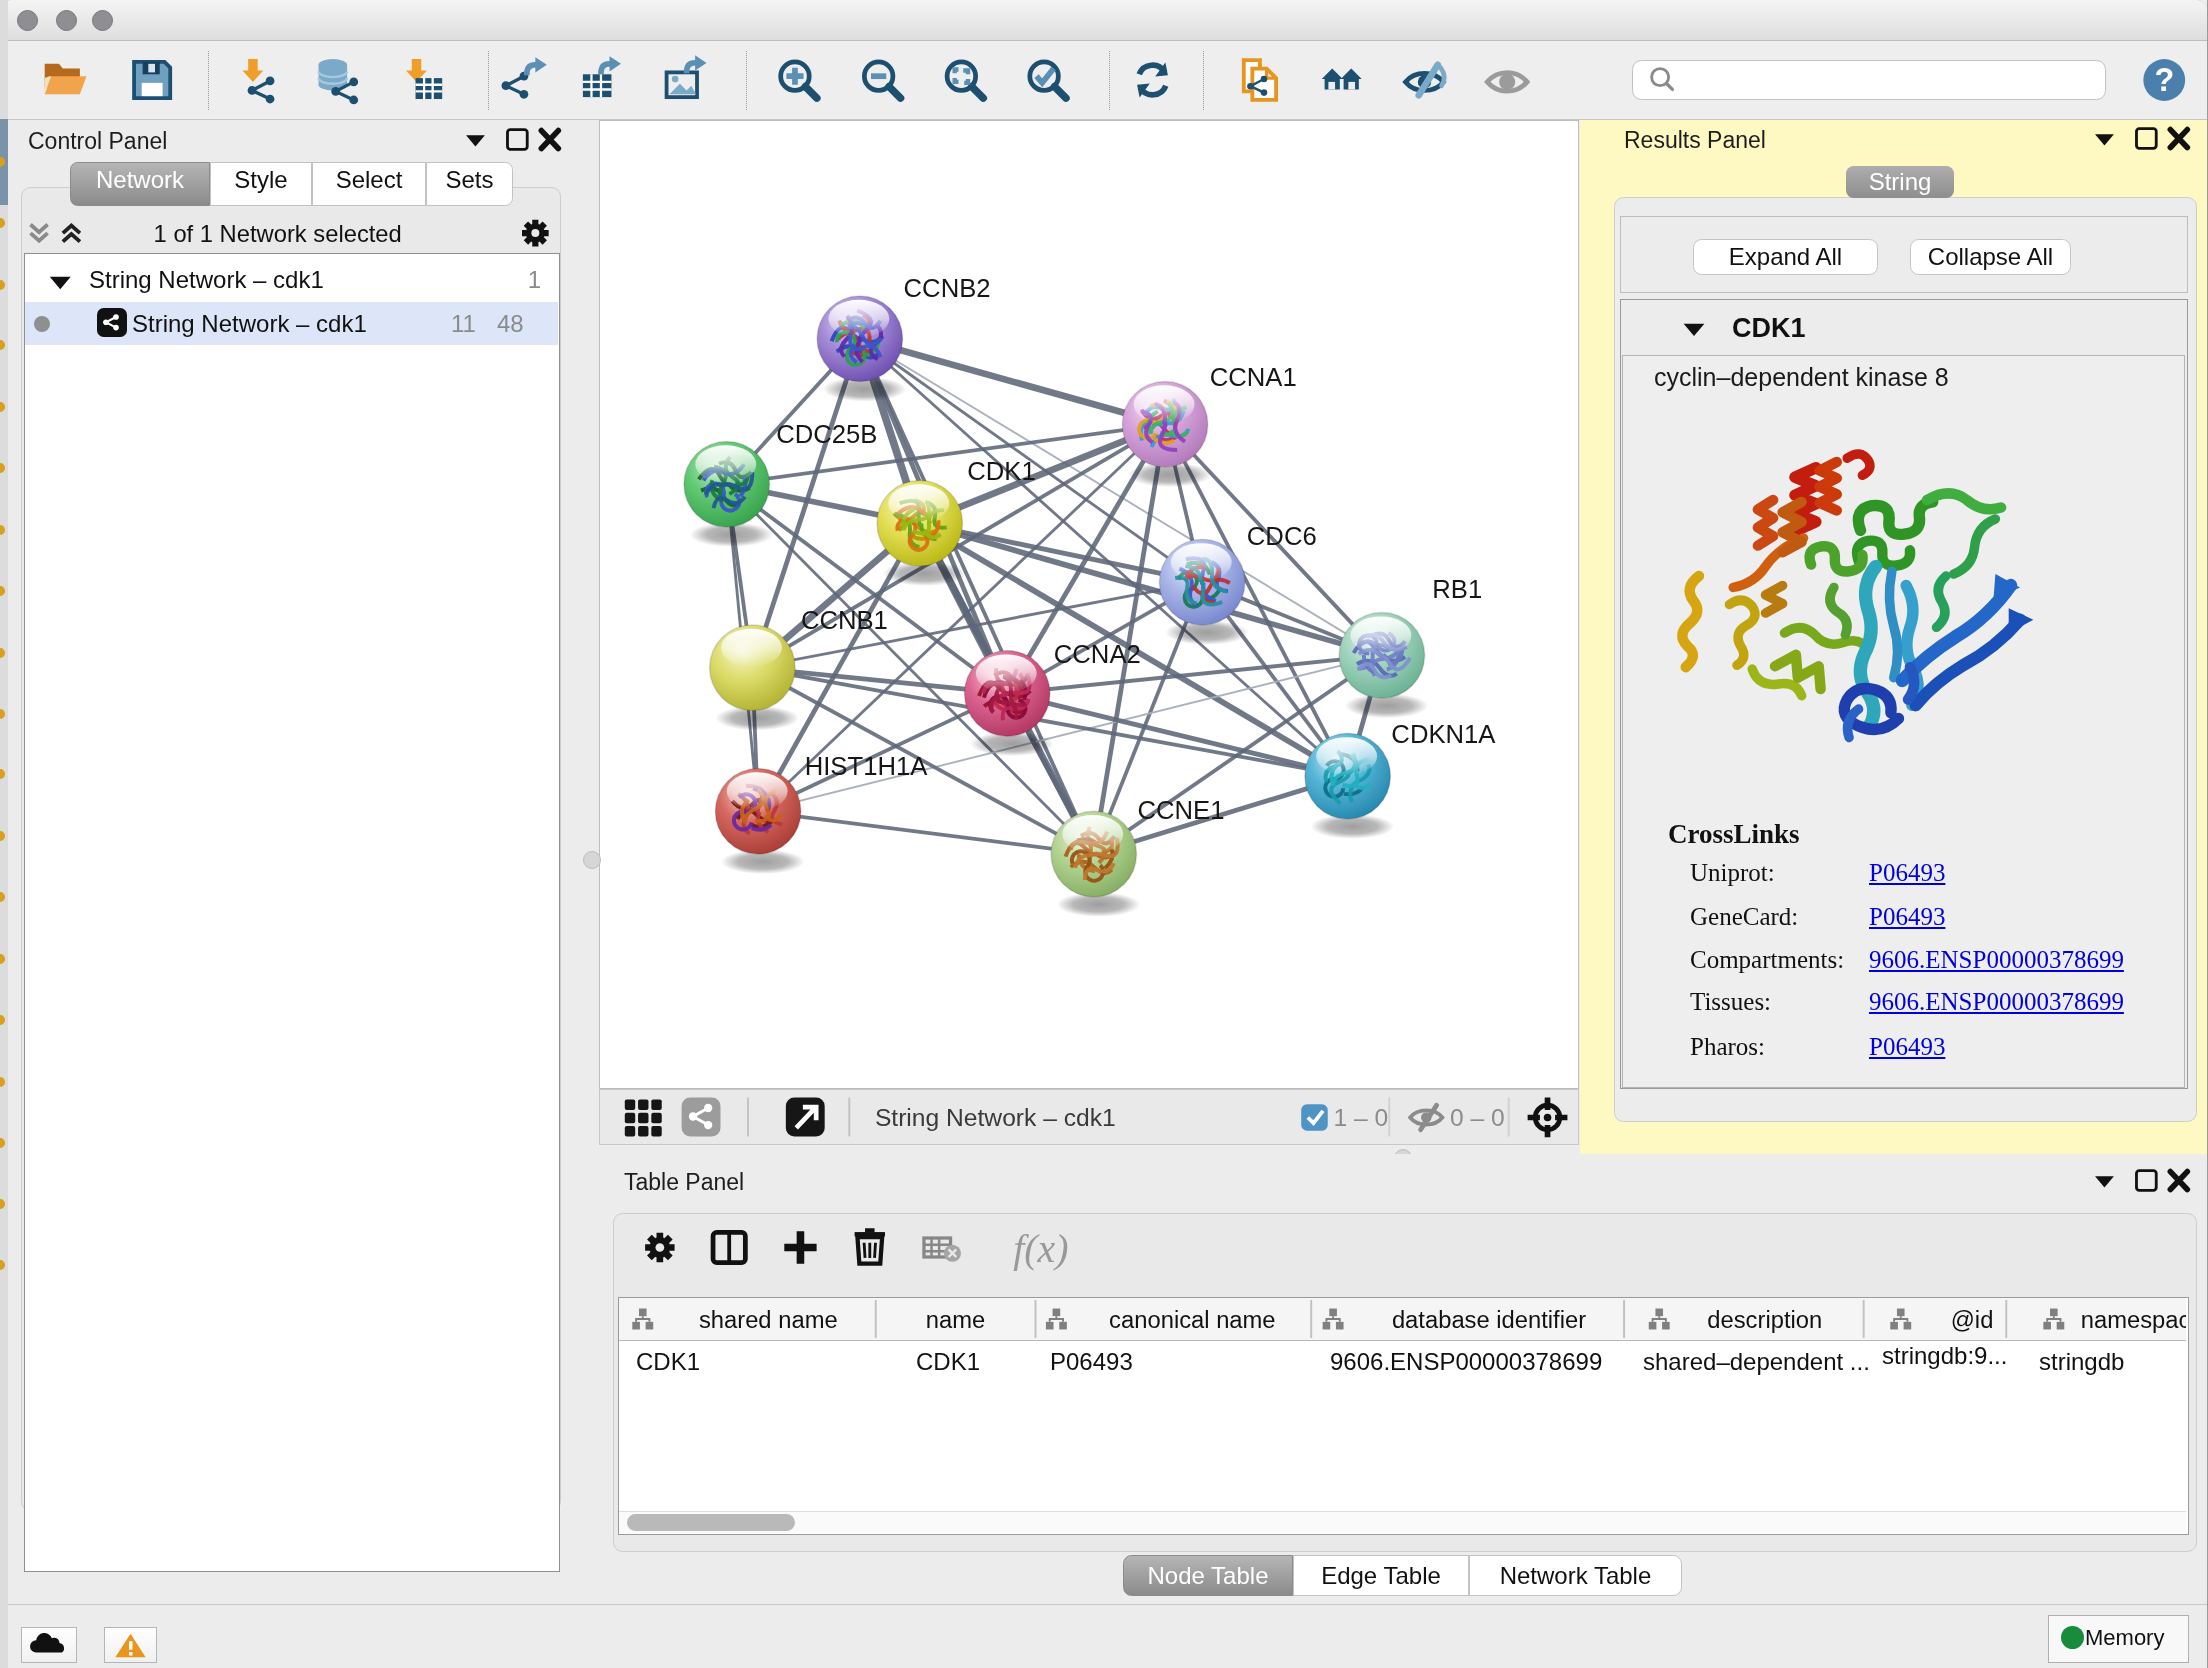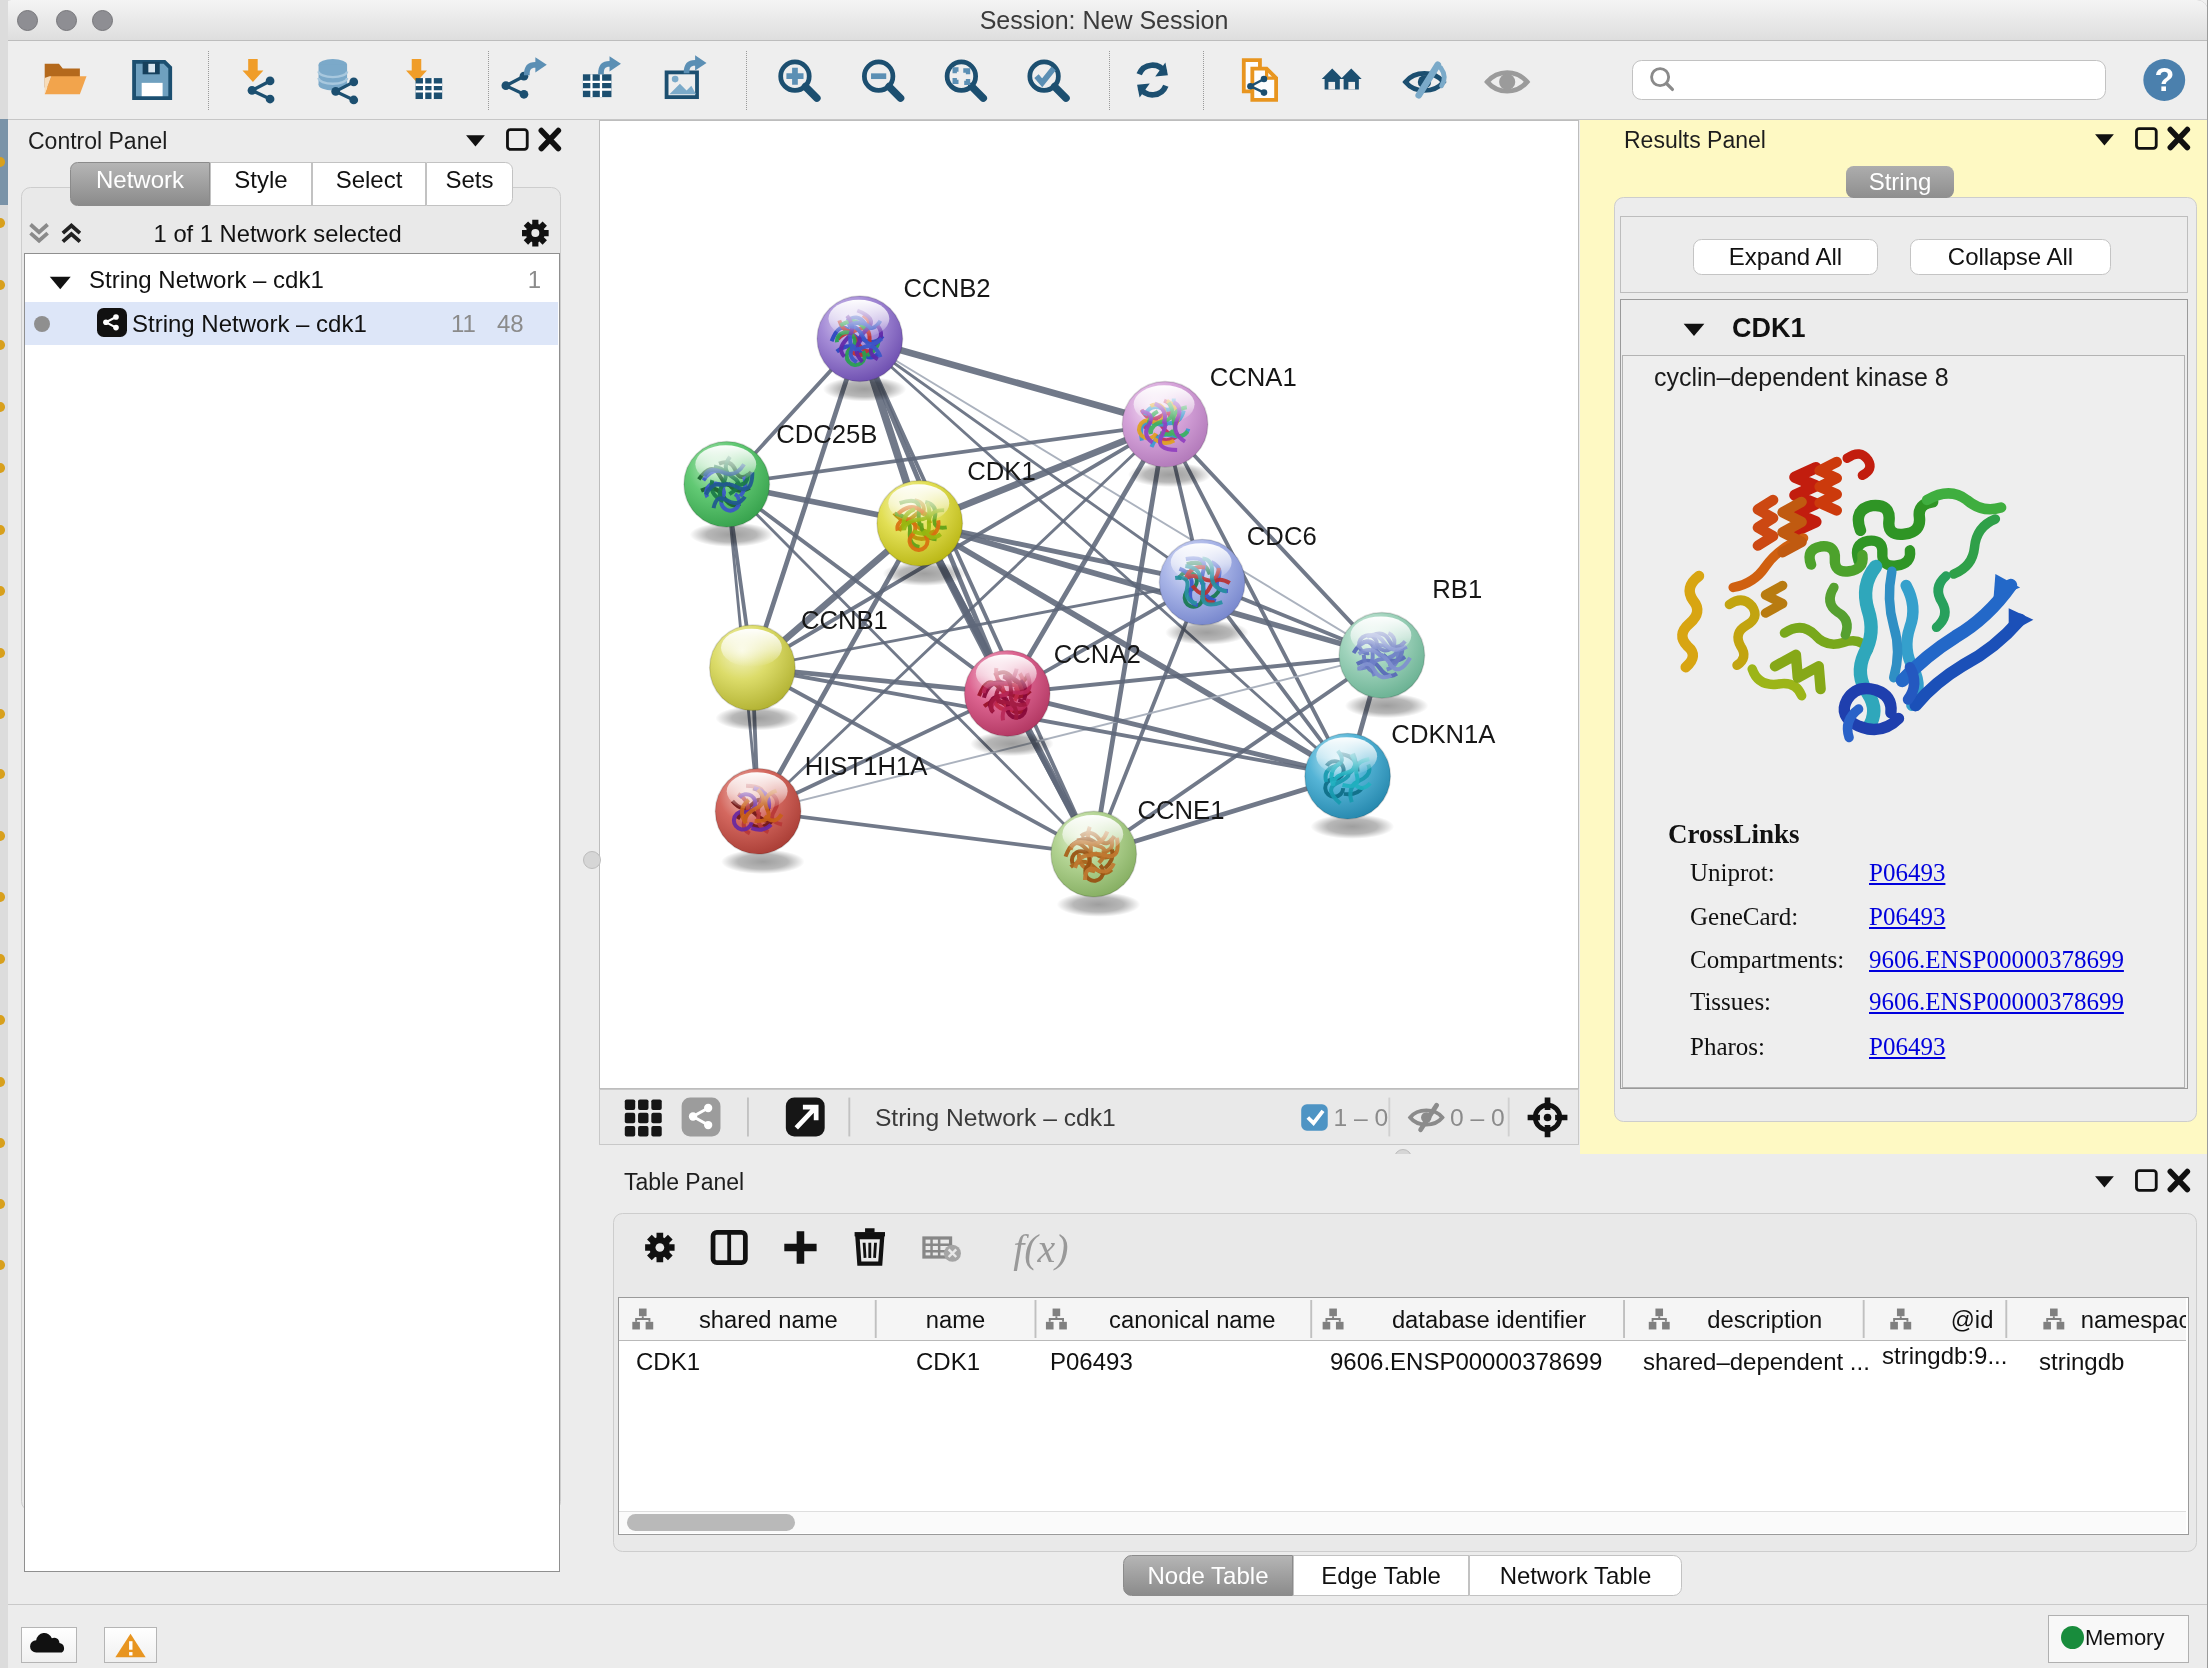--- a/index.html
+++ b/index.html
@@ -45,21 +45,20 @@
   a.lnk{color:#0000dd;text-decoration:underline;font-family:"Liberation Serif",serif;}
 </style>
 </head>
 <body>
 <div id="win">
 
   <div id="titlebar">
     <div class="tl" style="left:17px;"></div>
     <div class="tl" style="left:56px;"></div>
     <div class="tl" style="left:92px;"></div>
-    <div id="title">Session: New Session</div>
   </div>
 
   <div id="toolbar">
     <svg width="2208" height="78" viewBox="0 0 2322 82" style="position:absolute;left:0;top:0">
       <defs>
         <g id="shareglyph">
           <circle cx="11" cy="0" r="4.6"></circle>
             <circle cx="-8" cy="10" r="4.6"></circle>
             <circle cx="11" cy="19" r="4.6"></circle>
           <path d="M11 0 L-8 10 L11 19" fill="none" stroke-width="3.4" stroke="currentColor"></path>
@@ -672,21 +671,21 @@
       <rect x="52" y="6" width="21" height="21" fill="none" stroke="#111" stroke-width="3" rx="3"></rect>
       <g stroke="#111" stroke-width="6" stroke-linecap="round">
           <path d="M88 7 L106 26 M106 7 L88 26"></path>
         </g>
     </svg>
     <div style="position:absolute;left:34px;top:77px;width:583px;height:925px;background:#ececec;border:1px solid #cdcdcd;border-radius:9.5px;box-sizing:border-box;"></div>
     <div style="position:absolute;left:266px;top:46px;width:108px;height:32px;border-radius:7.6px;background:linear-gradient(#adadad,#8e8e8e);color:#fff;font-size:24px;text-align:center;line-height:31px;">String</div>
 
     <div style="position:absolute;left:40px;top:96px;width:568px;height:77px;border:1px solid #bdbdbd;box-sizing:border-box;background:#ececec;"></div>
     <div style="position:absolute;left:113px;top:119px;width:185px;height:36px;background:#ffffff;border:1px solid #c4c4c4;border-radius:8.6px;box-sizing:border-box;font-size:24px;text-align:center;line-height:34px;color:#111;">Expand All</div>
-    <div style="position:absolute;left:330px;top:119px;width:201px;height:36px;background:#ffffff;border:1px solid #c4c4c4;border-radius:8.6px;box-sizing:border-box;font-size:24px;text-align:center;line-height:34px;color:#111;">Collapse All</div>
+    <div style="position:absolute;left:330px;top:119px;width:161px;height:36px;background:#ffffff;border:1px solid #c4c4c4;border-radius:8.6px;box-sizing:border-box;font-size:24px;text-align:center;line-height:34px;color:#111;">Collapse All</div>
 
     <div style="position:absolute;left:40px;top:179px;width:568px;height:790px;border:1.9px solid #9a9a9a;box-sizing:border-box;background:#ececec;"></div>
     <svg width="32" height="25" viewBox="0 0 34 26" style="position:absolute;left:98px;top:197px;">
         <path d="M6 7 L28 7 L17 20 Z" fill="#111"></path>
       </svg>
     <div style="position:absolute;left:152px;top:193px;width:152px;font-size:27px;font-weight:bold;color:#111;">CDK1</div>
     <div style="position:absolute;left:42px;top:235px;width:563px;height:733px;border:1px solid #b3b3b3;box-sizing:border-box;background:#eeeeee;"></div>
     <div style="position:absolute;left:74px;top:243px;font-size:25px;color:#1a1a1a;">cyclin–dependent kinase 8</div>
 
     <svg width="380" height="323" viewBox="0 0 400 340" style="position:absolute;left:81px;top:323px;">

